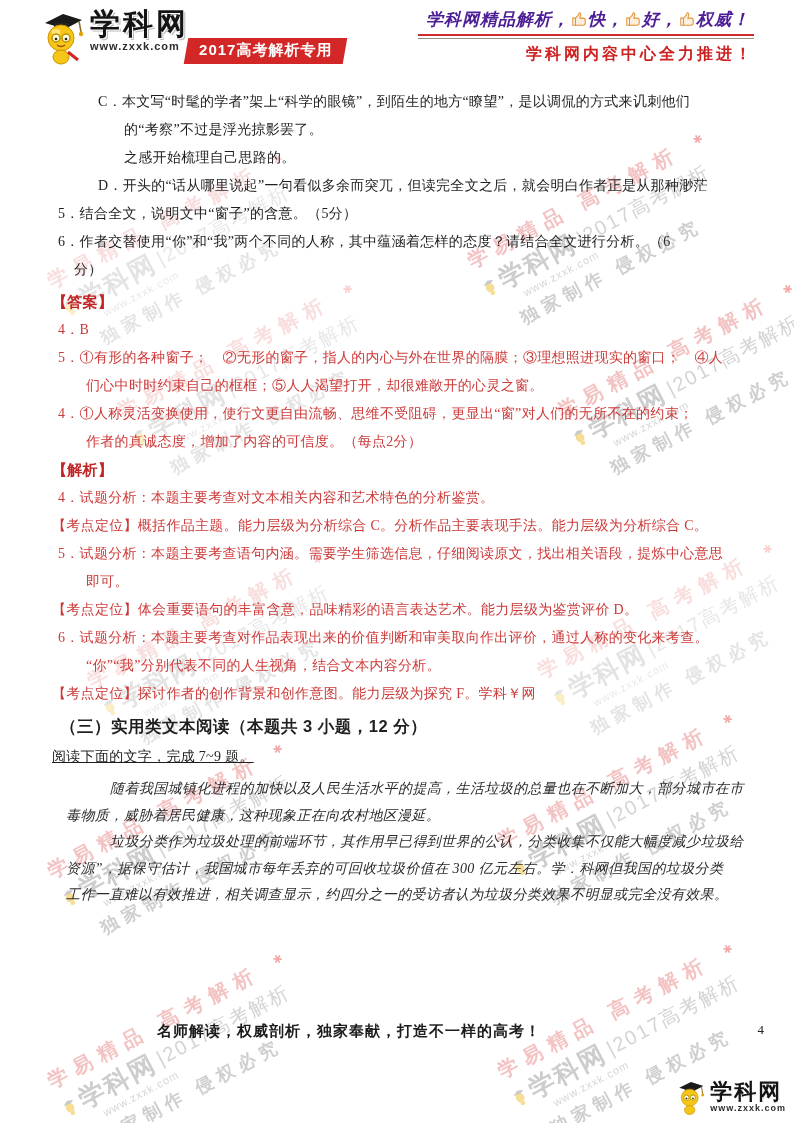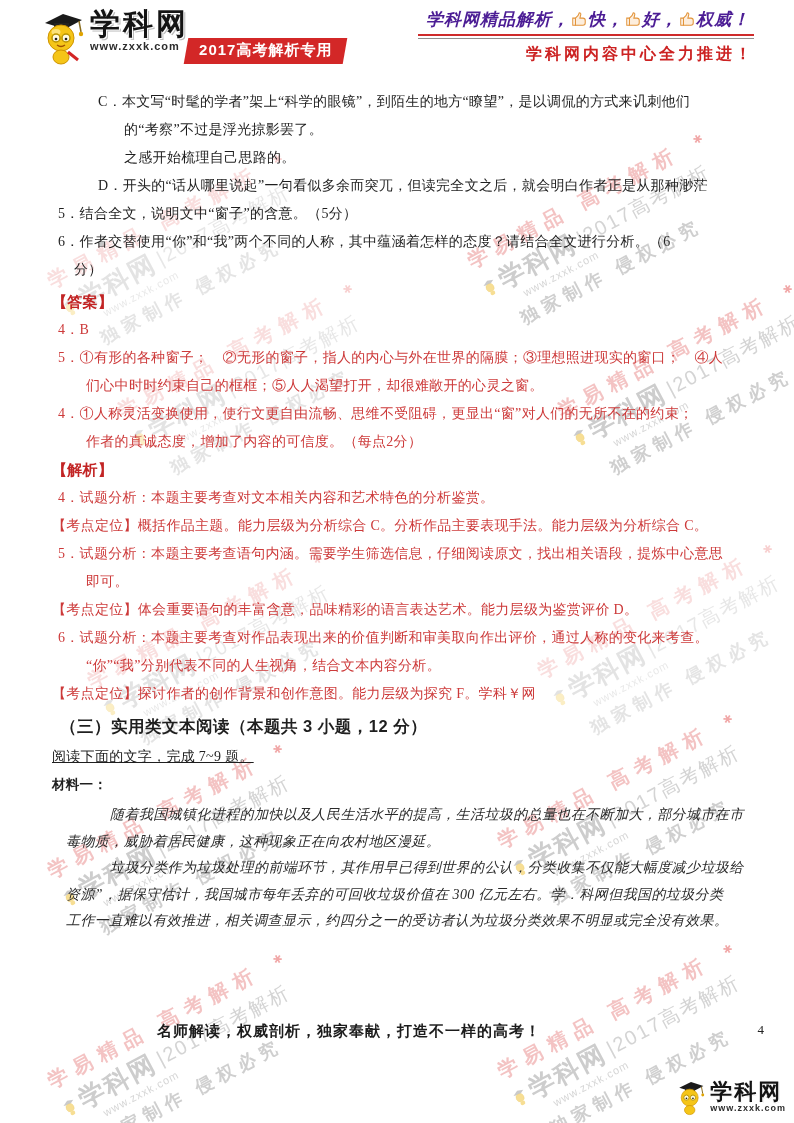--- a/index.html
+++ b/index.html
@@ -267,21 +267,20 @@
       <div class="line c-ans">4．试题分析：本题主要考查对文本相关内容和艺术特色的分析鉴赏。</div>
       <div class="line c-kd">【考点定位】概括作品主题。能力层级为分析综合 C。分析作品主要表现手法。能力层级为分析综合 C。</div>
       <div class="line c-ans">5．试题分析：本题主要考查语句内涵。需要学生筛选信息，仔细阅读原文，找出相关语段，提炼中心意思</div>
       <div class="line c-ans2">即可。</div>
       <div class="line c-kd">【考点定位】体会重要语句的丰富含意，品味精彩的语言表达艺术。能力层级为鉴赏评价 D。</div>
       <div class="line c-ans">6．试题分析：本题主要考查对作品表现出来的价值判断和审美取向作出评价，通过人称的变化来考查。</div>
       <div class="line c-ans2">“你”“我”分别代表不同的人生视角，结合文本内容分析。</div>
       <div class="line c-kd">【考点定位】探讨作者的创作背景和创作意图。能力层级为探究 F。学科￥网</div>
       <div class="line c-h3 gap-md">（三）实用类文本阅读（本题共 3 小题，12 分）</div>
       <div class="line c-normal">阅读下面的文字，完成 7~9 题。</div>
-      <div class="line c-mat">材料一：</div>
       <div class="line c-kai c-kai-ind gap-sm">随着我国城镇化进程的加快以及人民生活水平的提高，生活垃圾的总量也在不断加大，部分城市在市</div>
       <div class="line c-kai">毒物质，威胁着居民健康，这种现象正在向农村地区漫延。</div>
       <div class="line c-kai c-kai-ind">垃圾分类作为垃圾处理的前端环节，其作用早已得到世界的公认，分类收集不仅能大幅度减少垃圾给</div>
       <div class="line c-kai">资源”，据保守估计，我国城市每年丢弃的可回收垃圾价值在 300 亿元左右。学．科网但我国的垃圾分类</div>
       <div class="line c-kai">工作一直难以有效推进，相关调查显示，约四分之一的受访者认为垃圾分类效果不明显或完全没有效果。</div>
     </div>
 
   <div class="footer-tagline">名师解读，权威剖析，独家奉献，打造不一样的高考！</div>
   <div class="page-number">4</div>
   <div class="footer-logo">

